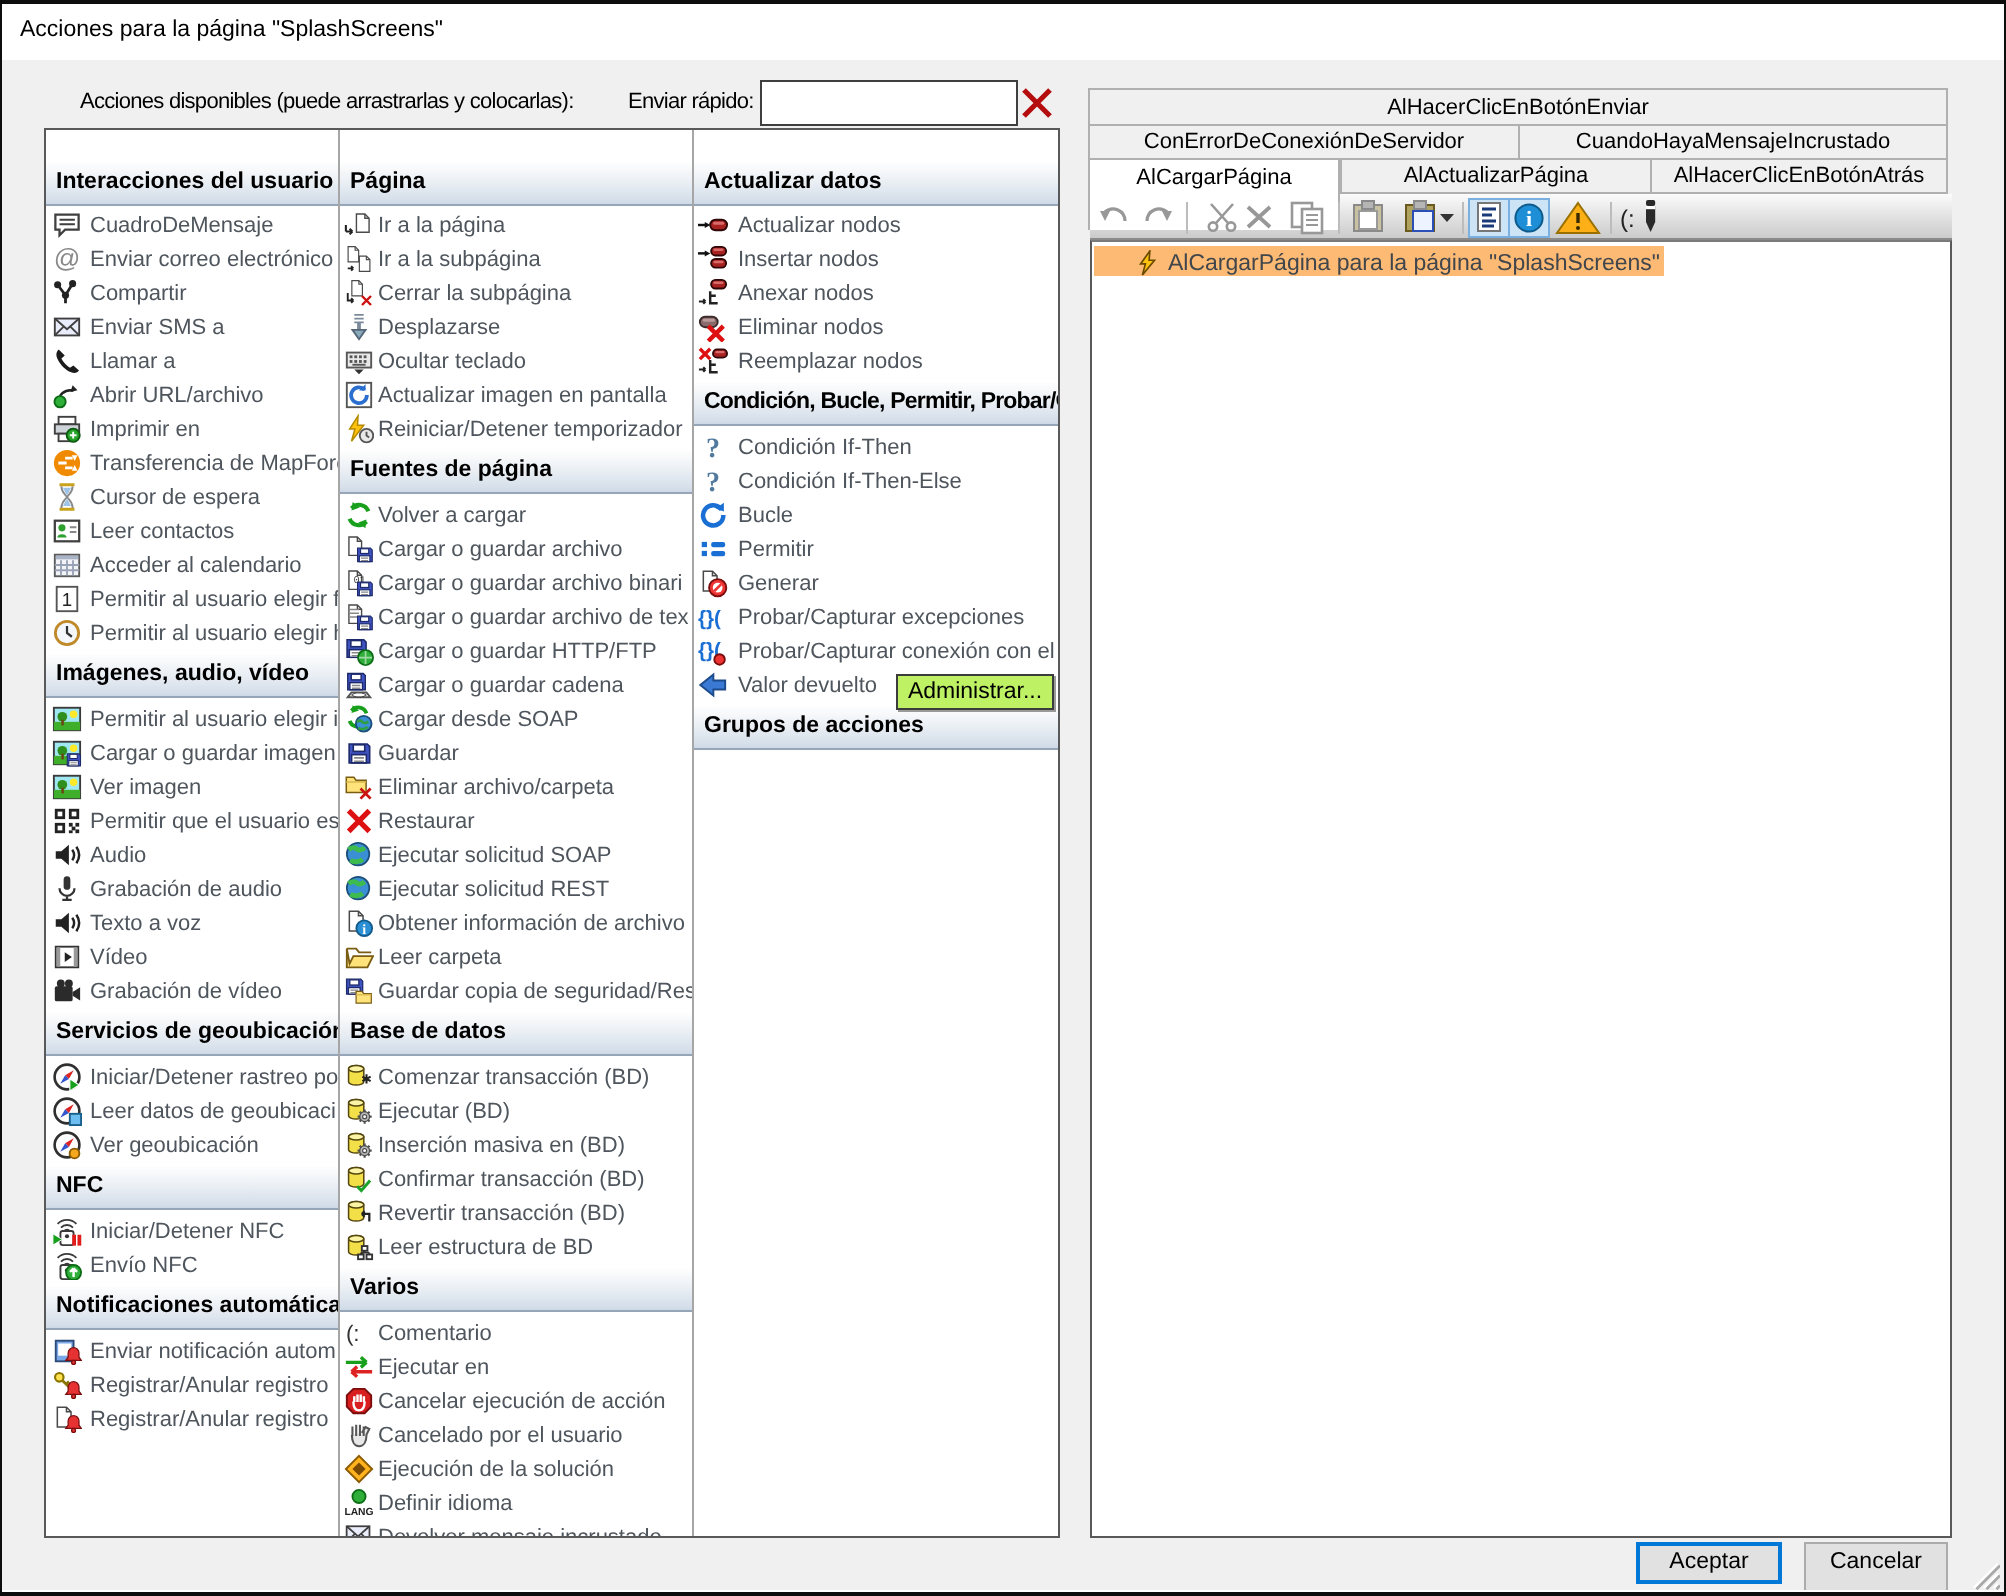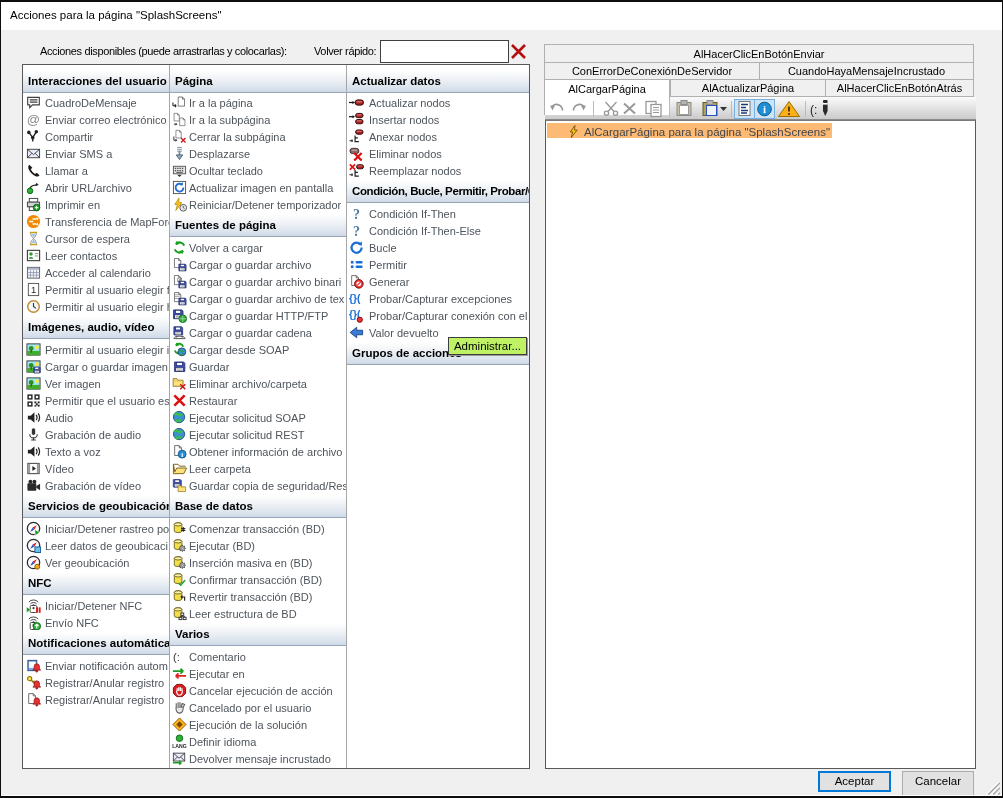--- a/index.html
+++ b/index.html
@@ -6,38 +6,38 @@
 .tbar{position:absolute;left:1px;top:2px;width:1001px;height:28px;background:#fff}
 .title{position:absolute;left:10px;top:9px;font-size:11.5px;color:#000}
 .lbl{position:absolute;font-size:11px;letter-spacing:-0.36px;color:#000;white-space:nowrap}
 .fin{position:absolute;left:380px;top:40px;width:129px;height:23px;background:#fff;border:1px solid #3f3f3f;box-sizing:border-box}
 .pnl{position:absolute;left:22px;top:64px;width:508px;height:705px;background:#fff;border:1px solid #595959;box-sizing:border-box}
 .col{position:absolute;top:0;bottom:0;overflow:hidden}
 .c1{left:0;width:146px}
 .c2{left:146px;width:177px;border-left:1px solid #a6a6a6;box-sizing:border-box}
 .c3{left:323px;width:183px;border-left:1px solid #a6a6a6;box-sizing:border-box}
 .h{height:22px;line-height:21px;margin:2px 0;background:linear-gradient(180deg,#fefefe 0%,#eef2f6 40%,#d3dde9 95%,#cdd8e6 100%);border-bottom:1px solid #96a6b8;box-sizing:border-box;font-weight:700;font-size:11.5px;color:#000;padding-left:5px;white-space:nowrap;overflow:hidden}
-.h:first-child{margin-top:6px;margin-bottom:1px}
+.h:first-child{margin-top:16px;margin-bottom:1px}
 .it{height:17px;font-size:11px;color:#4e555c;white-space:nowrap;overflow:hidden;display:flex;align-items:center;padding-left:3px}
 .c2 .it,.c3 .it{padding-left:2px}
 .c2 svg.i{margin-right:2px}
 .c3 svg.i{margin-right:3px}
 svg.i{width:15px;height:15px;margin-right:4px;flex:0 0 auto}
 .c3 svg.i{margin-right:5px}
 .tab{position:absolute;box-sizing:border-box;background:#f0f0f0;border:1px solid #b0b0b0;font-size:11px;text-align:center;color:#000;overflow:hidden;white-space:nowrap}
 .tb{position:absolute;left:545px;top:97px;width:431px;height:23px;background:linear-gradient(#fbfbfb,#cbcbcb);border-bottom:1px solid #8a8a8a;box-sizing:border-box}
 .ct{position:absolute;left:545px;top:120px;width:431px;height:649px;background:#fff;border:1px solid #595959;border-top-color:#7a7a7a;box-sizing:border-box}
 .sel{position:absolute;left:1px;top:2px;height:15px;width:264px;background:#fdba74;display:flex;align-items:flex-end;font-size:11.5px;color:#41464c;padding-left:21px;white-space:nowrap}
 .btn{position:absolute;font-size:11.5px;color:#000;text-align:center;background:#e1e1e1;box-sizing:border-box}
 #adm{position:absolute;left:448px;top:337px;width:79px;height:18px;background:#bef264;border:1px solid #3c3c3c;box-sizing:border-box;font-size:11.5px;text-align:center;line-height:16px;box-shadow:1px 1px 0 #9a9a9a;z-index:10}
 </style></head><body>
 <div class="tbar"></div>
 <div class="title">Acciones para la página "SplashScreens"</div>
 <div class="lbl" style="left:40px;top:45px">Acciones disponibles (puede arrastrarlas y colocarlas):</div>
-<div class="lbl" style="left:314px;top:45px">Volver rápido:</div>
+<div class="lbl" style="left:314px;top:45px">Enviar rápido:</div>
 <div class="fin"></div>
 <svg style="position:absolute;left:509px;top:43px" width="19" height="18" viewBox="0 0 19 18">
     <path d="M3 2 16 15M16 2 3 15" stroke="#b50d0d" stroke-width="2.6" fill="none"></path>
   </svg>
 <svg width="0" height="0" style="position:absolute">
     <defs>
 <symbol id="pg" viewBox="0 0 16 16">
         <path d="M3.5 1.5h6l3 3v10h-9z" fill="#fff" stroke="#4a4a4a"></path>
         <path d="M9.5 1.5v3h3" fill="none" stroke="#4a4a4a"></path>
       </symbol>

